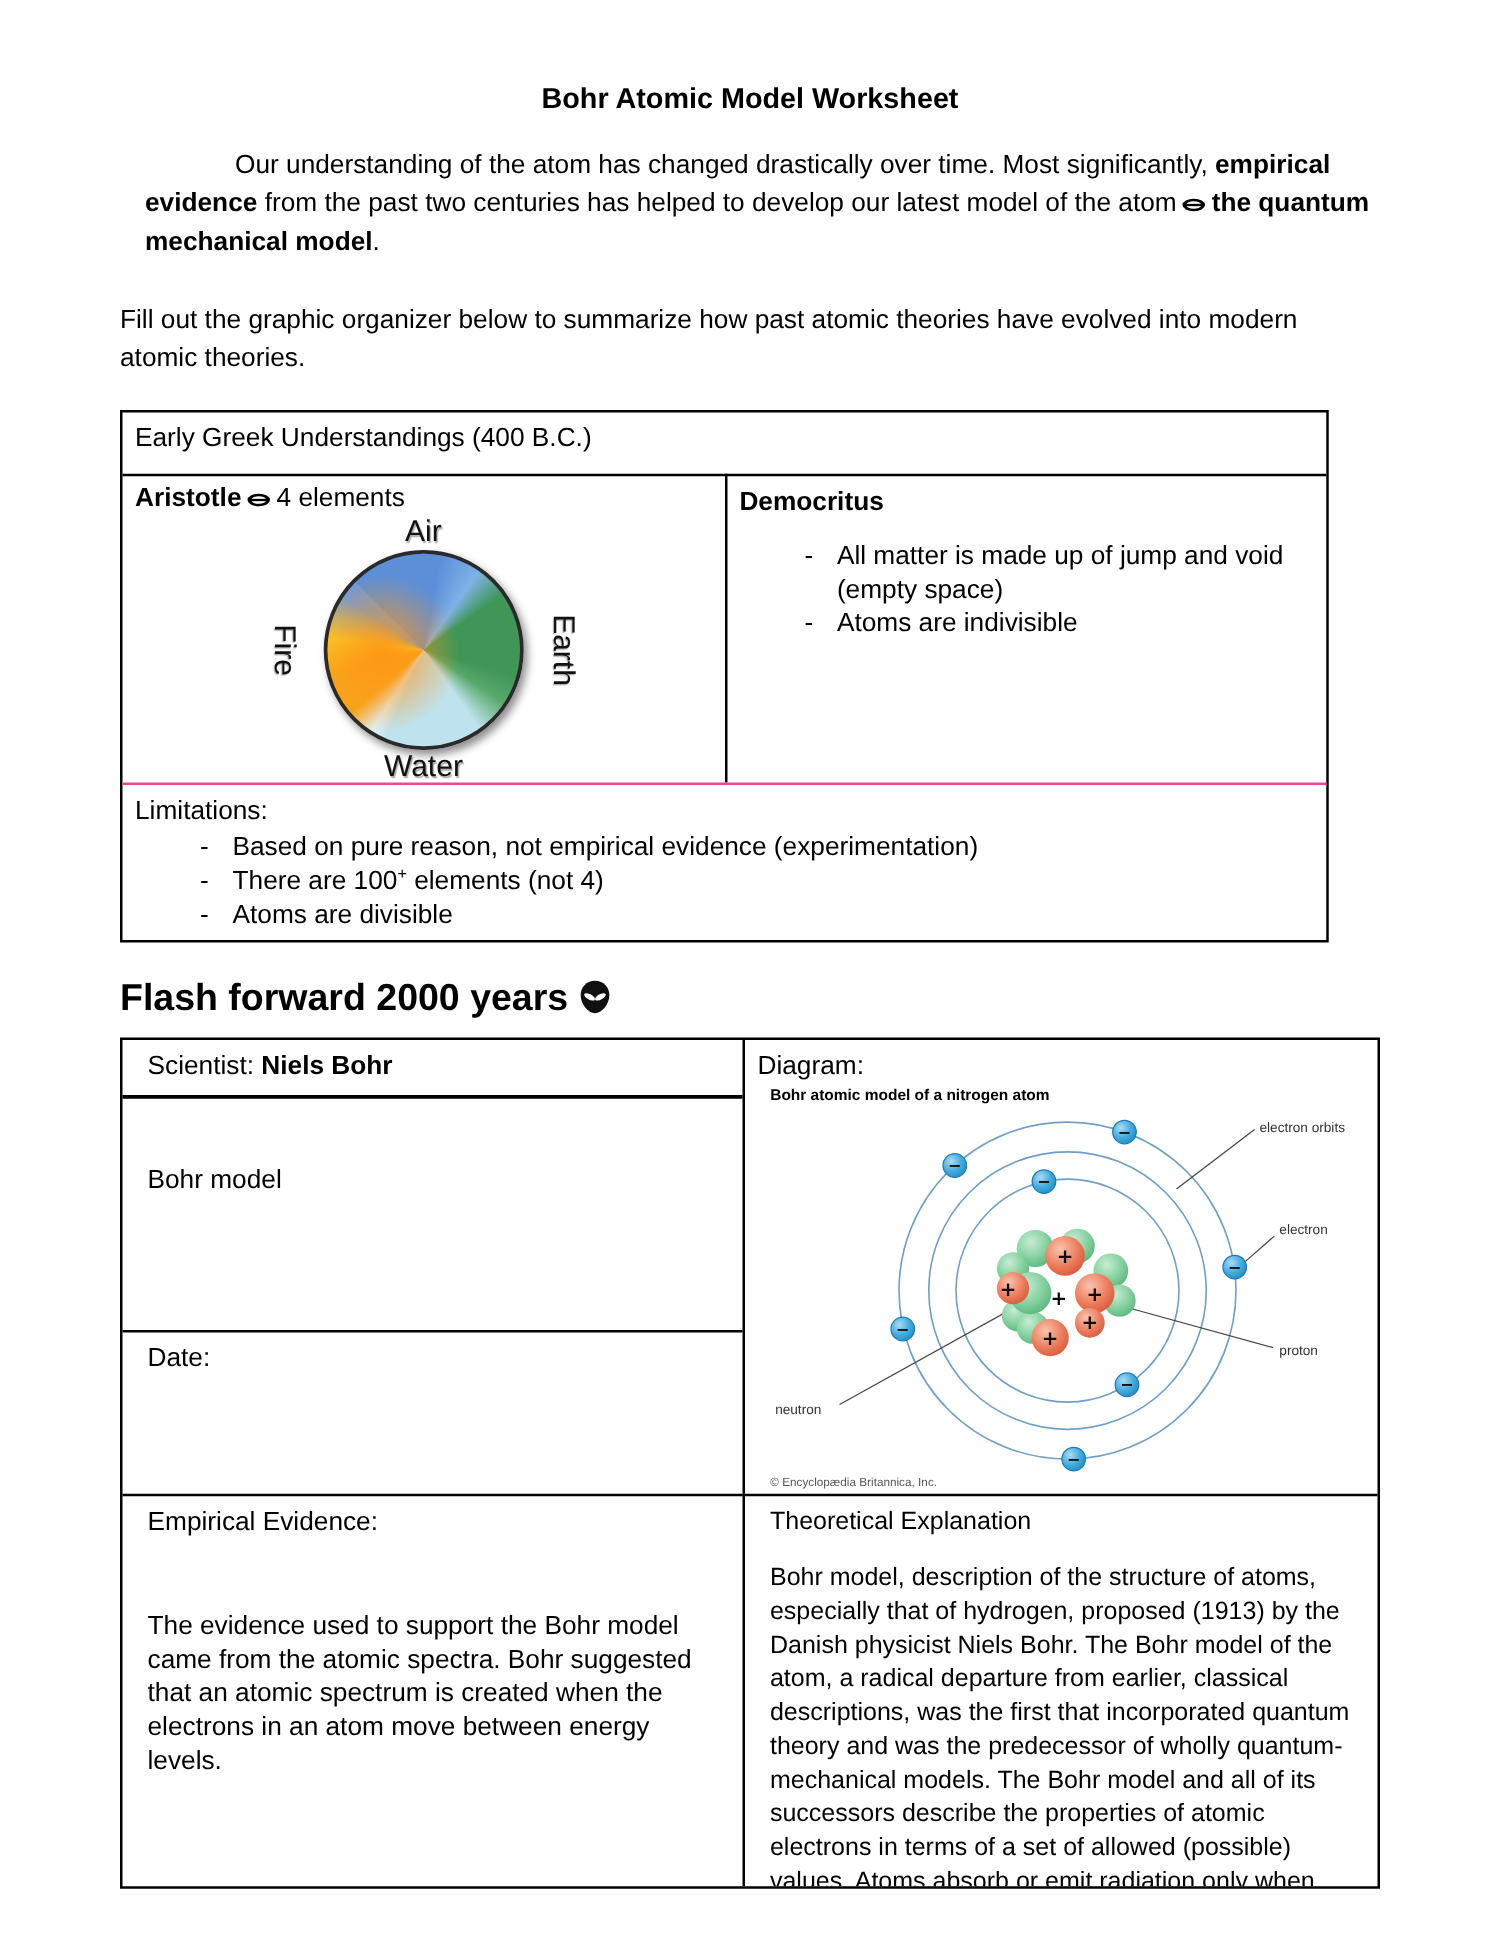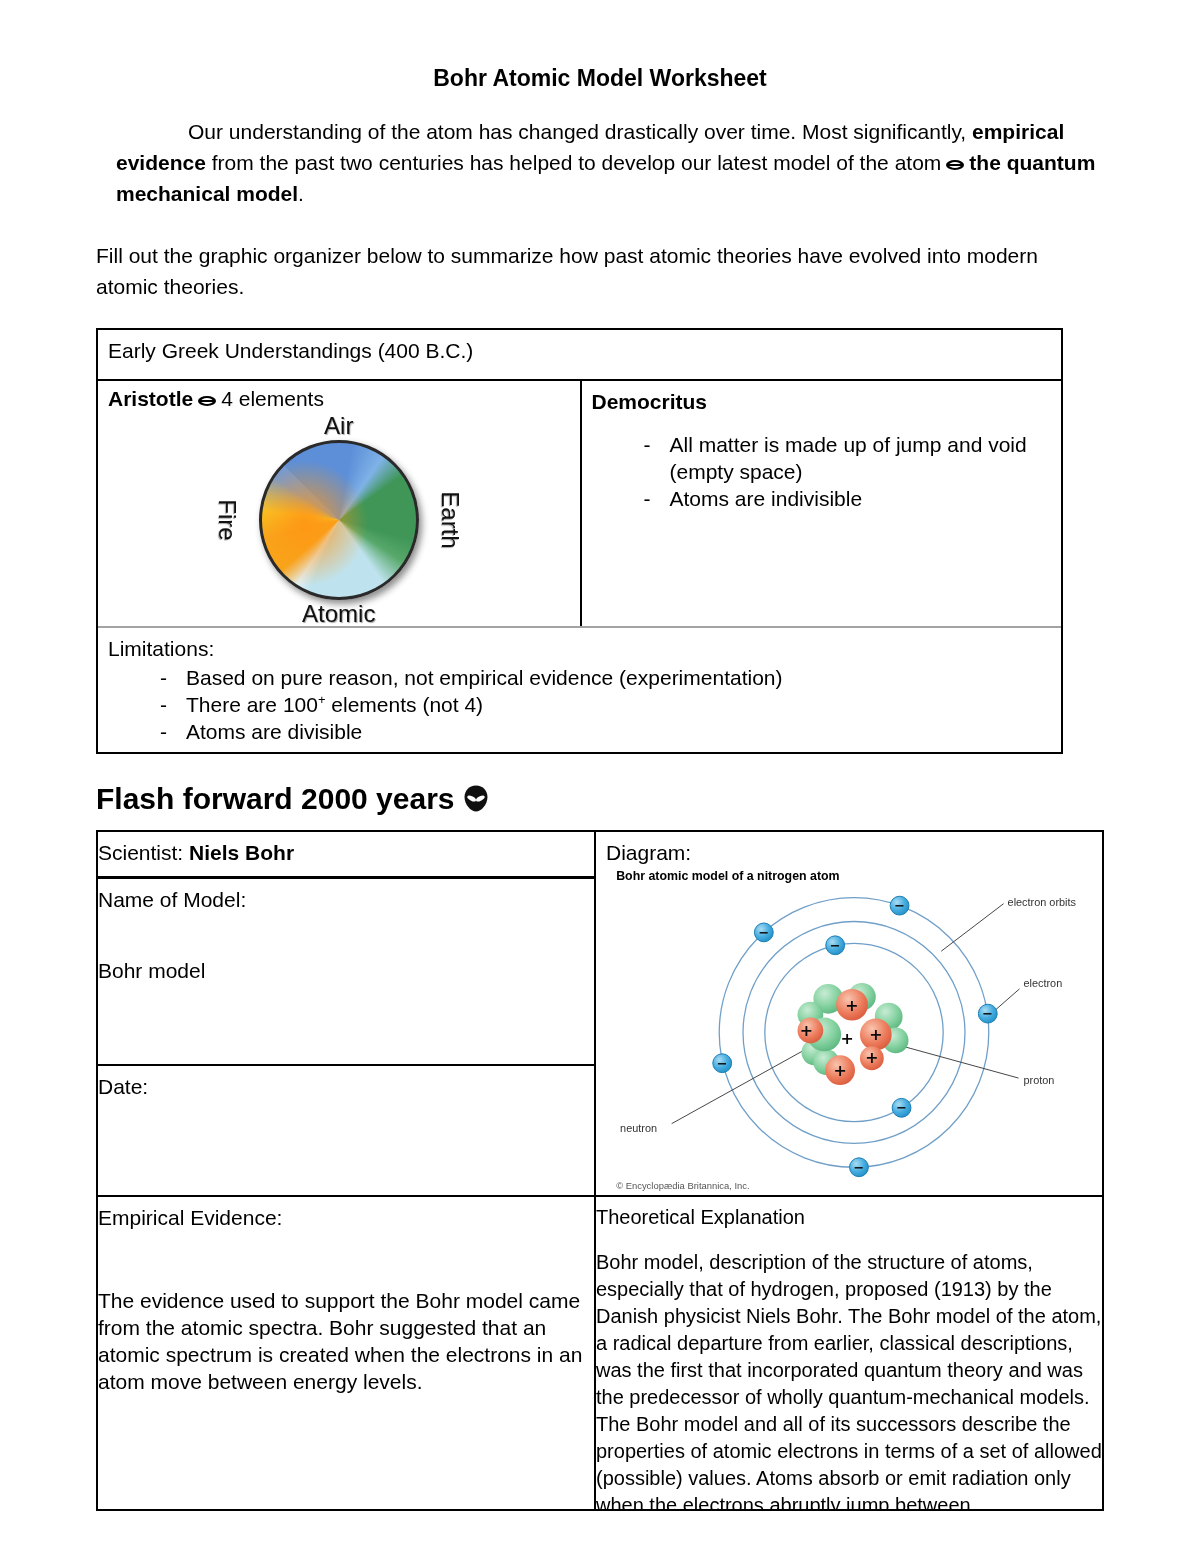--- a/index.html
+++ b/index.html
@@ -24,21 +24,21 @@
     background:linear-gradient(to bottom,#fff 0 28%,#000 40% 60%,#fff 72% 100%); }
 
   
   .tbl1 { margin-top:26px; display:grid; width:967px;
     grid-template-columns:50% 50%; grid-template-rows:49px 247px 126px;
     border:2px solid #000; line-height:27px; }
   .tbl1 .cell { padding:7px 10px; overflow:hidden; }
   .c-greek-header { grid-column:1 / span 2; }
   .c-aristotle { border-top:2px solid #000; padding-top:4px !important; }
   .c-democritus { border-top:2px solid #000; border-left:2px solid #000; }
-  .c-limitations { grid-column:1 / span 2; border-top:2px solid #a3a3a3; }
+  .c-limitations { grid-column:1 / span 2; border-top:2px solid #ec4899; }
 
   ul.dash { list-style:none; margin-top:16px; }
   ul.dash.tight { margin-top:2px; }
   ul.dash li { position:relative; margin-left:52px; padding-left:26px; }
   ul.dash li::before { content:"-"; position:absolute; left:0; top:0; }
   sup.plus { font-size:13px; vertical-align:super; line-height:0; }
 
   
   .elem-wrap { position:relative; width:292px; height:212px; margin:2px auto 0 auto; }
   .elem-circle { position:absolute; left:50%; top:50%; transform:translate(-50%,-50%);
@@ -60,21 +60,21 @@
   .elem-earth { right:34px; top:50%; transform:translate(50%,-50%) rotate(90deg); }
 
   
   h2.flash { margin-top:28px; font-size:30px; line-height:34px; font-weight:bold; }
   .alien-icon { display:inline-block; vertical-align:-4px; margin-left:8px; }
 
   
   .tbl2 { margin-top:10px; display:grid; width:1008px;
     grid-template-columns:49.4% 50.6%; grid-template-rows:47px 185px 131px 314px;
     border:2px solid #000; line-height:27px; }
-  .tbl2 .cell { padding:7px 0; overflow:hidden; }
+  .tbl2 .cell { padding:7px 20px; overflow:hidden; }
   .c-scientist { grid-column:1; grid-row:1; border-bottom:3px solid #000; }
   .c-diagram { grid-column:2; grid-row:1 / span 3; border-left:2px solid #000; padding:7px 6px 0 10px !important; }
   .c-model { grid-column:1; grid-row:2; }
   .c-date { grid-column:1; grid-row:3; border-top:2px solid #000; }
   .c-empirical { grid-column:1; grid-row:4; border-top:2px solid #000; }
   .c-theoretical { grid-column:2; grid-row:4; border-top:2px solid #000; border-left:2px solid #000; }
   .gap-lg { display:block; margin-top:44px; }
   .gap-xl { display:block; margin-top:56px; }
   .smalltext { font-size:20px; line-height:27px; }
   .gap-sm { display:block; margin-top:18px; }
@@ -101,21 +101,21 @@
 
   <div class="tbl1">
     <div class="cell c-greek-header">Early Greek Understandings (400 B.C.)</div>
 
     <div class="cell c-aristotle">
       <div><b>Aristotle</b><span class="lens-icon"></span><span>4 elements</span></div>
       <div class="elem-wrap">
         <span class="elem-label elem-air">Air</span>
         <span class="elem-label elem-fire">Fire</span>
         <span class="elem-label elem-earth">Earth</span>
-        <span class="elem-label elem-water">Atomic</span>
+        <span class="elem-label elem-water">Water</span>
         <div class="elem-circle"></div>
       </div>
     </div>
 
     <div class="cell c-democritus">
       <b>Democritus</b>
       <ul class="dash">
         <li>All matter is made up of jump and void (empty space)</li>
         <li>Atoms are indivisible</li>
       </ul>
@@ -242,21 +242,20 @@
 
         <text class="dlabel" x="405" y="40">electron orbits</text>
         <text class="dlabel" x="421" y="122">electron</text>
         <text class="dlabel" x="421" y="220">proton</text>
         <text class="dlabel" x="14" y="268">neutron</text>
         <text class="dcopy" x="10" y="326">© Encyclopædia Britannica, Inc.</text>
       </svg>
     </div>
 
     <div class="cell c-model">
-      <div>Name of Model:</div>
       <span class="gap-lg">Bohr model</span>
     </div>
 
     <div class="cell c-date">
       <div>Date:</div>
     </div>
 
     <div class="cell c-empirical">
       <div>Empirical Evidence:</div>
       <span class="gap-xl">The evidence used to support the Bohr model came from the atomic spectra. Bohr suggested that an atomic spectrum is created when the electrons in an atom move between energy levels.</span>

